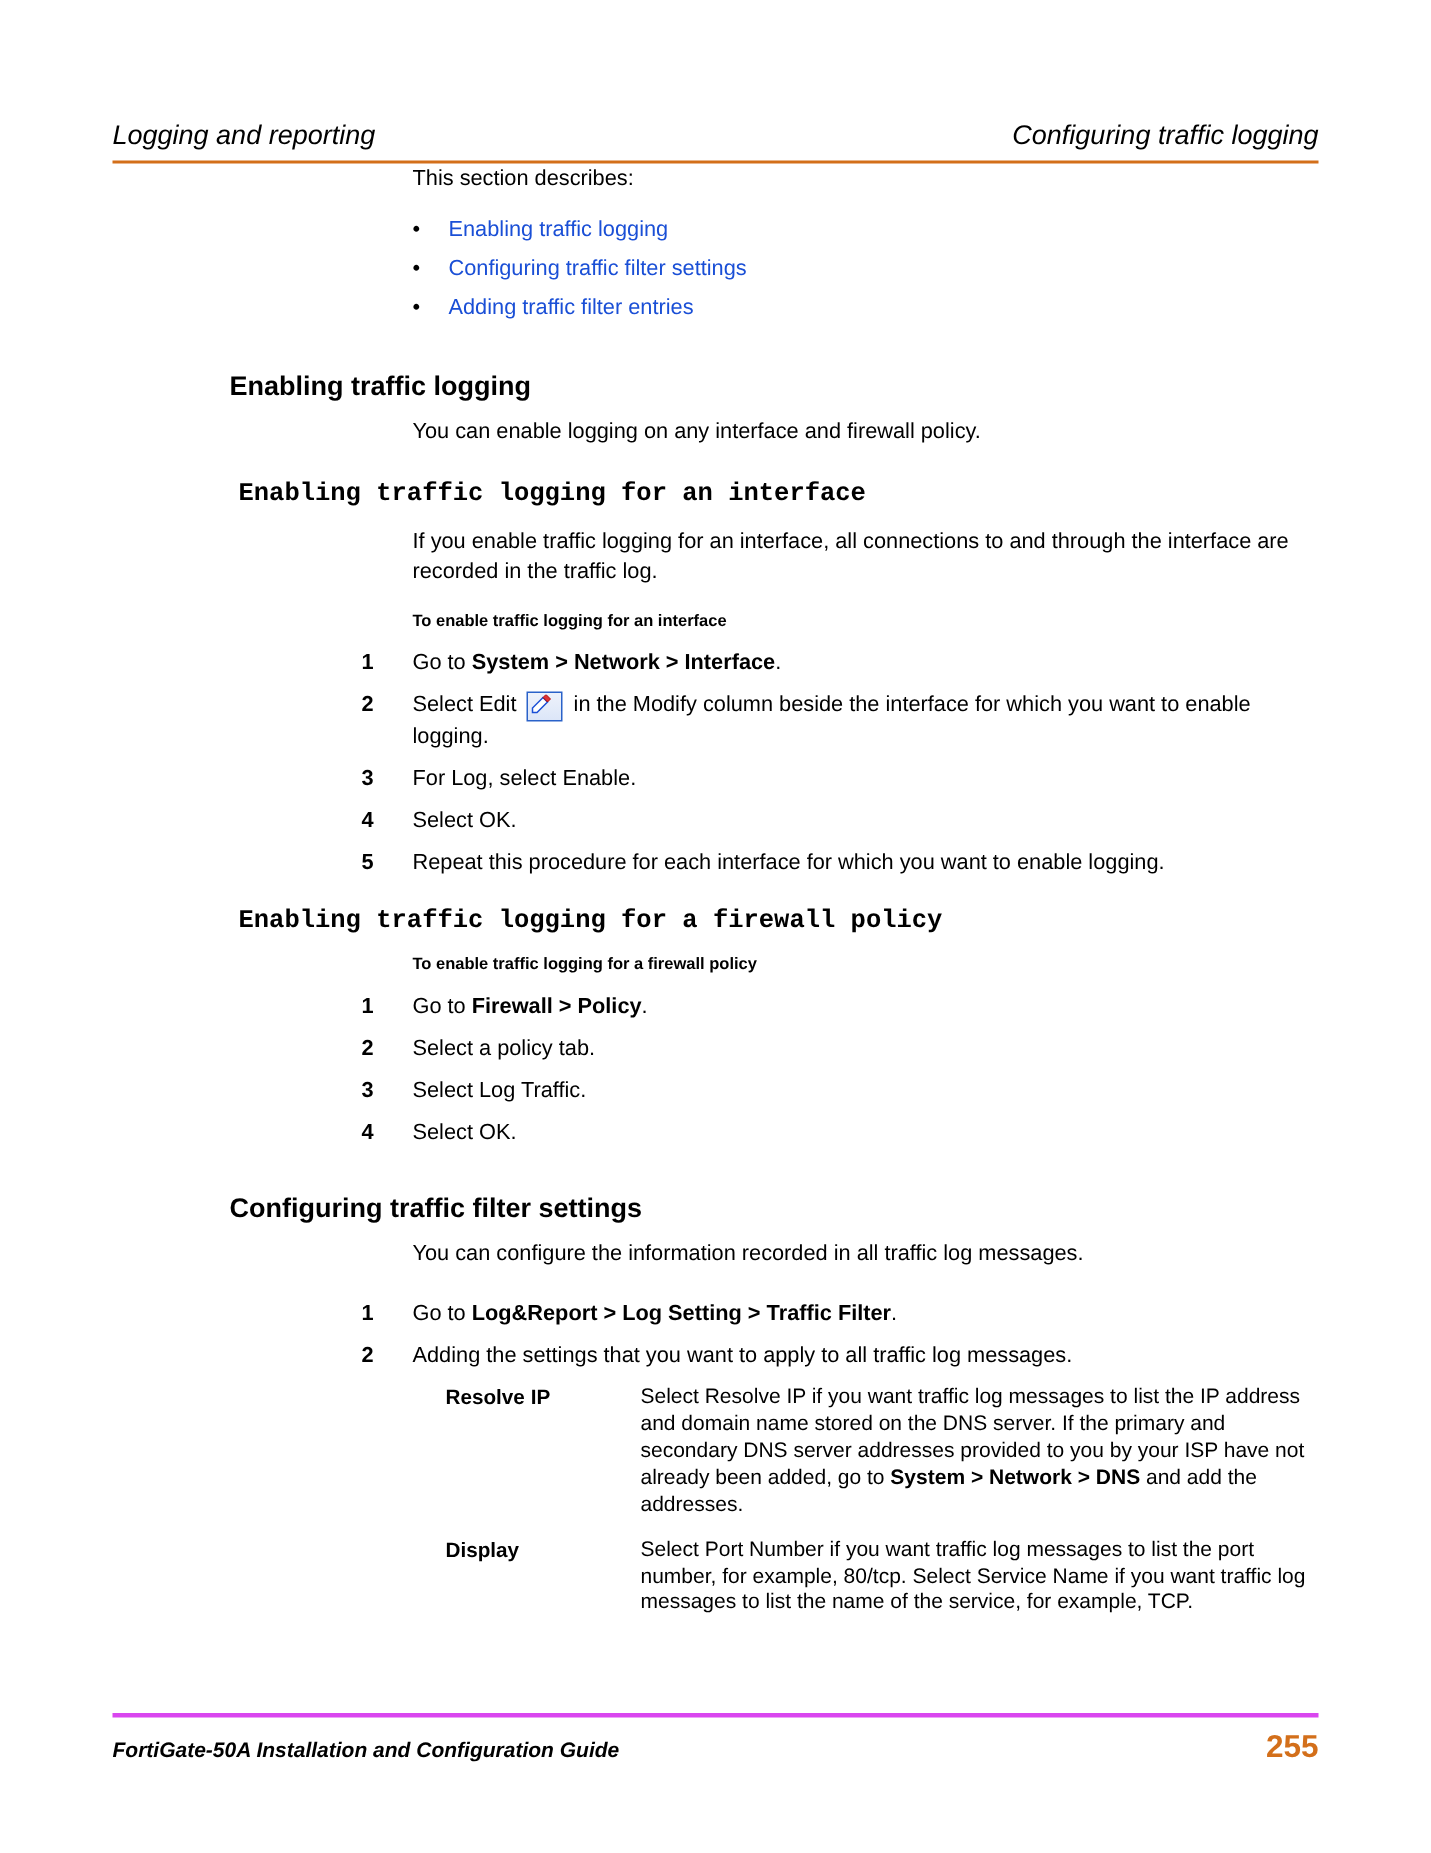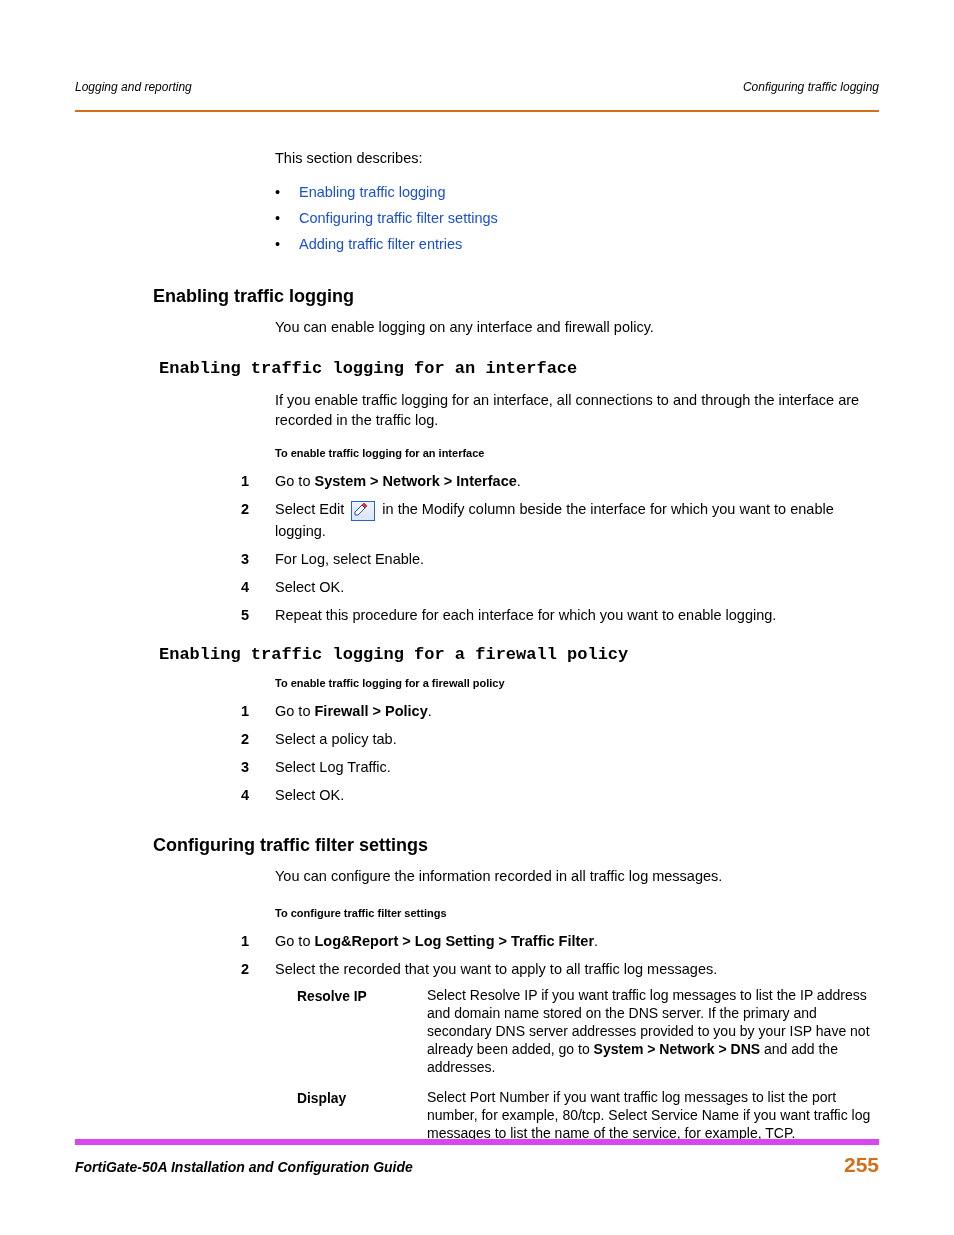--- a/index.html
+++ b/index.html
@@ -14,24 +14,23 @@
     width: 954px;
     height: 1235px;
     box-sizing: border-box;
     padding: 80px 75px 40px 75px;
     position: relative;
   }
   .header {
     display: flex;
     justify-content: space-between;
     font-style: italic;
-    font-size: 12px;
+    font-size: 18px;
     border-bottom: 2px solid #d36f1a;
-    padding-bottom: 16px;
-    margin-bottom: 36px;
+    padding-bottom: 6px;
   }
   .content {
     line-height: 1.38;
   }
   .intro, .para, .step-body, .subpara {
     color: #000;
   }
   .intro { margin-left: 200px; margin-bottom: 14px; }
   .bullet-list { margin-left: 200px; margin-bottom: 30px; }
   .bullet-item {
@@ -94,21 +93,21 @@
     margin-left: 222px;
     margin-top: 4px;
   }
   .trow { display: flex; margin-bottom: 12px; }
   .tlabel { width: 130px; flex: 0 0 130px; font-weight: bold; font-size: 13.8px; }
   .tdesc { flex: 1; font-size: 14px; line-height: 1.28; }
   .tdesc .b { font-weight: bold; }
   .footer {
     position: absolute;
     left: 75px; right: 75px; bottom: 58px;
-    border-top: 6px solid #d946ef;
+    border-top: 3px solid #d946ef;
     padding-top: 8px;
     display: flex;
     justify-content: space-between;
     align-items: baseline;
   }
   .footer-left { font-style: italic; font-weight: bold; font-size: 14px; }
   .footer-right { font-weight: bold; font-size: 21px; color: #d36f1a; }
 </style>
 </head>
 <body>
@@ -195,31 +194,30 @@
     </div>
     <div class="step">
       <div class="step-num">4</div>
       <div class="step-body">Select OK.</div>
     </div>
 
     <div class="spacer-sm"></div>
 
     <div class="h2">Configuring traffic filter settings</div>
     <div class="para">You can configure the information recorded in all traffic log messages.</div>
-    <div class="h4">To configure traffic filter settings</div>
 
     <div class="step">
       <div class="step-num">1</div>
       <div class="step-body">
         <span>Go to </span><span class="b">Log&amp;Report &gt; Log Setting &gt; Traffic Filter</span><span>.</span>
       </div>
     </div>
     <div class="step">
       <div class="step-num">2</div>
-      <div class="step-body">Select the recorded that you want to apply to all traffic log messages.</div>
+      <div class="step-body">Adding the settings that you want to apply to all traffic log messages.</div>
     </div>
 
     <div class="table">
       <div class="trow">
         <div class="tlabel">Resolve IP</div>
         <div class="tdesc">
           <span>Select Resolve IP if you want traffic log messages to list the IP address and domain name stored on the DNS server. If the primary and secondary DNS server addresses provided to you by your ISP have not already been added, go to </span><span class="b">System &gt; Network &gt; DNS</span><span> and add the addresses.</span>
         </div>
       </div>
       <div class="trow">

